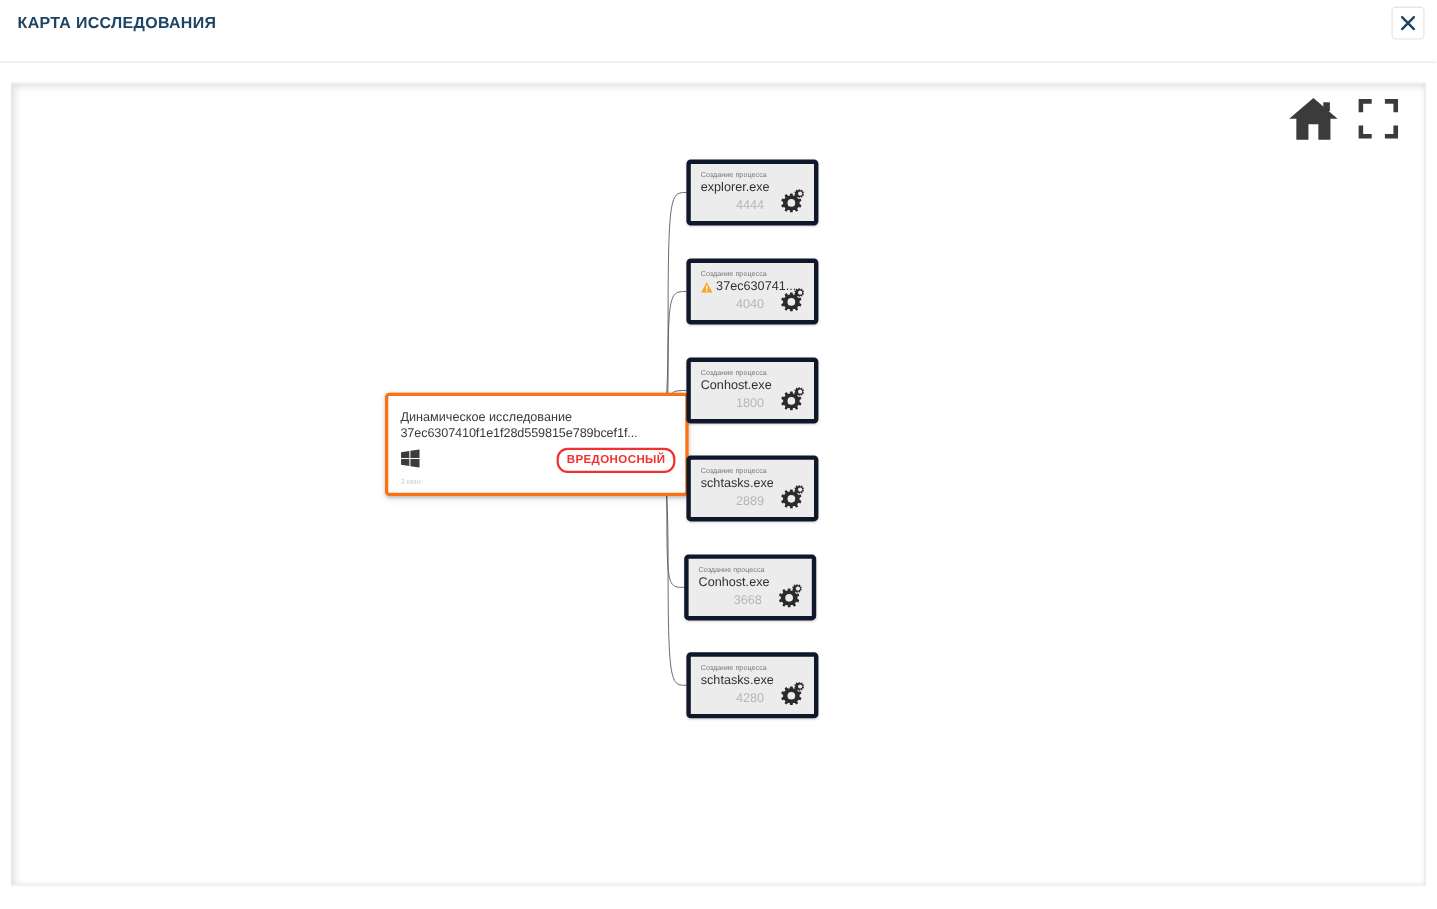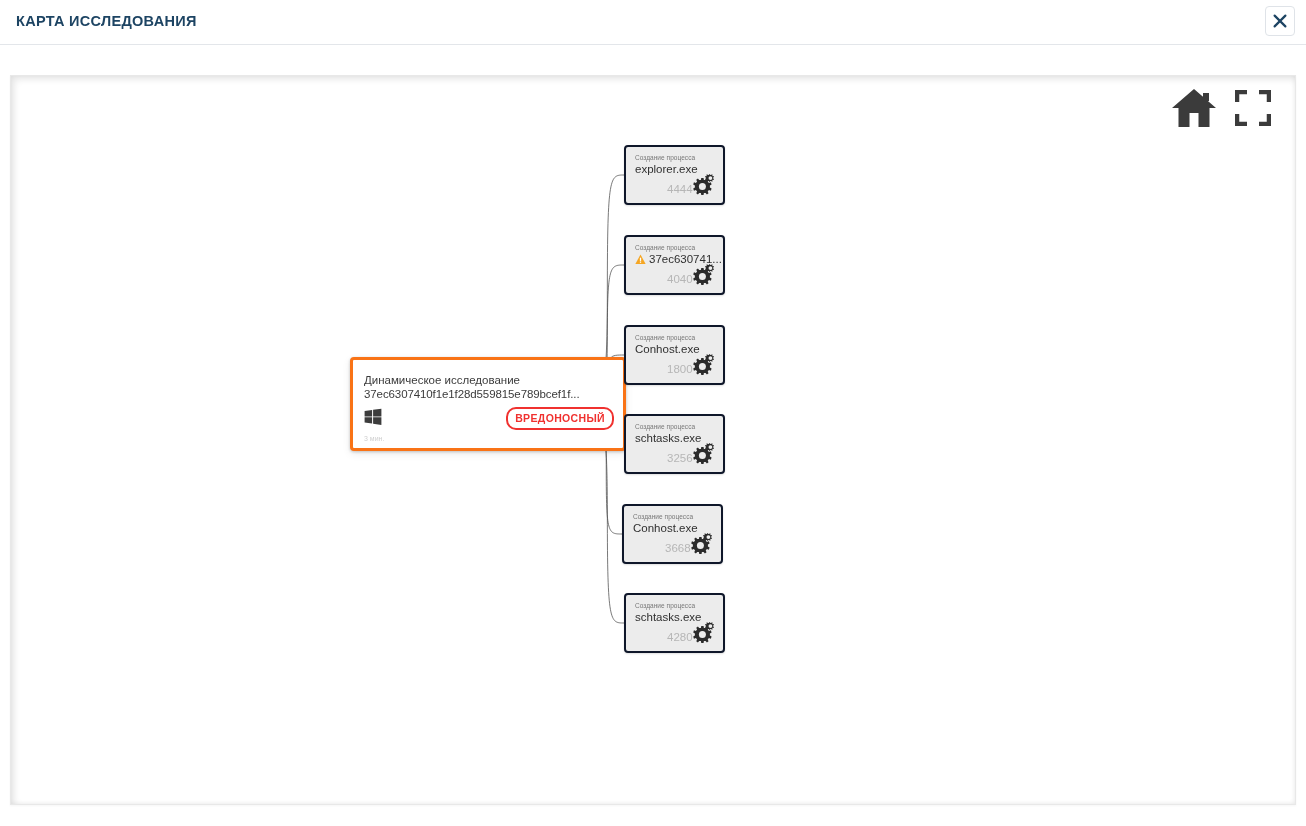--- a/index.html
+++ b/index.html
@@ -8,21 +8,21 @@
     width: 1306px; height: 826px;
     background: #ffffff;
     font-family: "Liberation Sans", "DejaVu Sans", sans-serif;
     overflow: hidden;
   }
 
   
   #header {
     position: absolute;
     left: 0; top: 0;
-    width: 1306px; height: 45px;
+    width: 1306px; height: 57px;
     background: #ffffff;
     border-bottom: 1px solid #e3e6ea;
   }
   #header-title {
     position: absolute;
     left: 16px; top: 13px;
     font-size: 14.5px;
     font-weight: bold;
     letter-spacing: 0.3px;
     color: #1d4463;
@@ -141,23 +141,23 @@
     position: absolute;
     left: 11px; bottom: 6px;
     font-size: 7px;
     color: #cfcfcf;
     white-space: nowrap;
   }
 
   
   .proc-node {
     position: absolute;
-    width: 101px; height: 60px;
+    width: 120px; height: 60px;
     background: #ececec;
-    border: 2px solid #0f172a;
+    border: 4px solid #0f172a;
     border-radius: 4px;
     box-shadow: 0 1px 2px rgba(0,0,0,0.13);
     z-index: 20;
     cursor: pointer;
   }
   .proc-kind {
     position: absolute;
     left: 9px; top: 7px;
     font-size: 6.5px;
     color: #777777;
@@ -361,21 +361,21 @@
         <circle cx="20.4" cy="5.1" r="1.9" fill="#ececec"></circle>
       </svg>
     </div>
   </div>
     <div class="proc-node" style="display: block; left: 613px; top: 338px;">
     <div class="proc-kind">Создание процесса</div>
     <div class="proc-name-row">
 
       <span class="proc-name">schtasks.exe</span>
     </div>
-    <div class="proc-pid">3256</div>
+    <div class="proc-pid">2889</div>
     <div class="proc-gear">
       <svg width="26" height="24" viewBox="0 0 26 24">
         <g fill="#2b2b2b">
           <path d="M9.2 7.0 L10.9 7.0 L11.25 5.0 L13.55 5.0 L13.9 7.0 L15.6 7.0
                    L16.9 5.45 L18.55 6.65 L17.75 8.5 L18.9 9.9 L20.85 9.35 L21.6 11.5
                    L19.9 12.6 L19.9 14.4 L21.6 15.5 L20.85 17.65 L18.9 17.1 L17.75 18.5
                    L18.55 20.35 L16.9 21.55 L15.6 20.0 L13.9 20.0 L13.55 22.0 L11.25 22.0
                    L10.9 20.0 L9.2 20.0 L7.9 21.55 L6.25 20.35 L7.05 18.5 L5.9 17.1
                    L3.95 17.65 L3.2 15.5 L4.9 14.4 L4.9 12.6 L3.2 11.5 L3.95 9.35
                    L5.9 9.9 L7.05 8.5 L6.25 6.65 L7.9 5.45 Z"></path>

